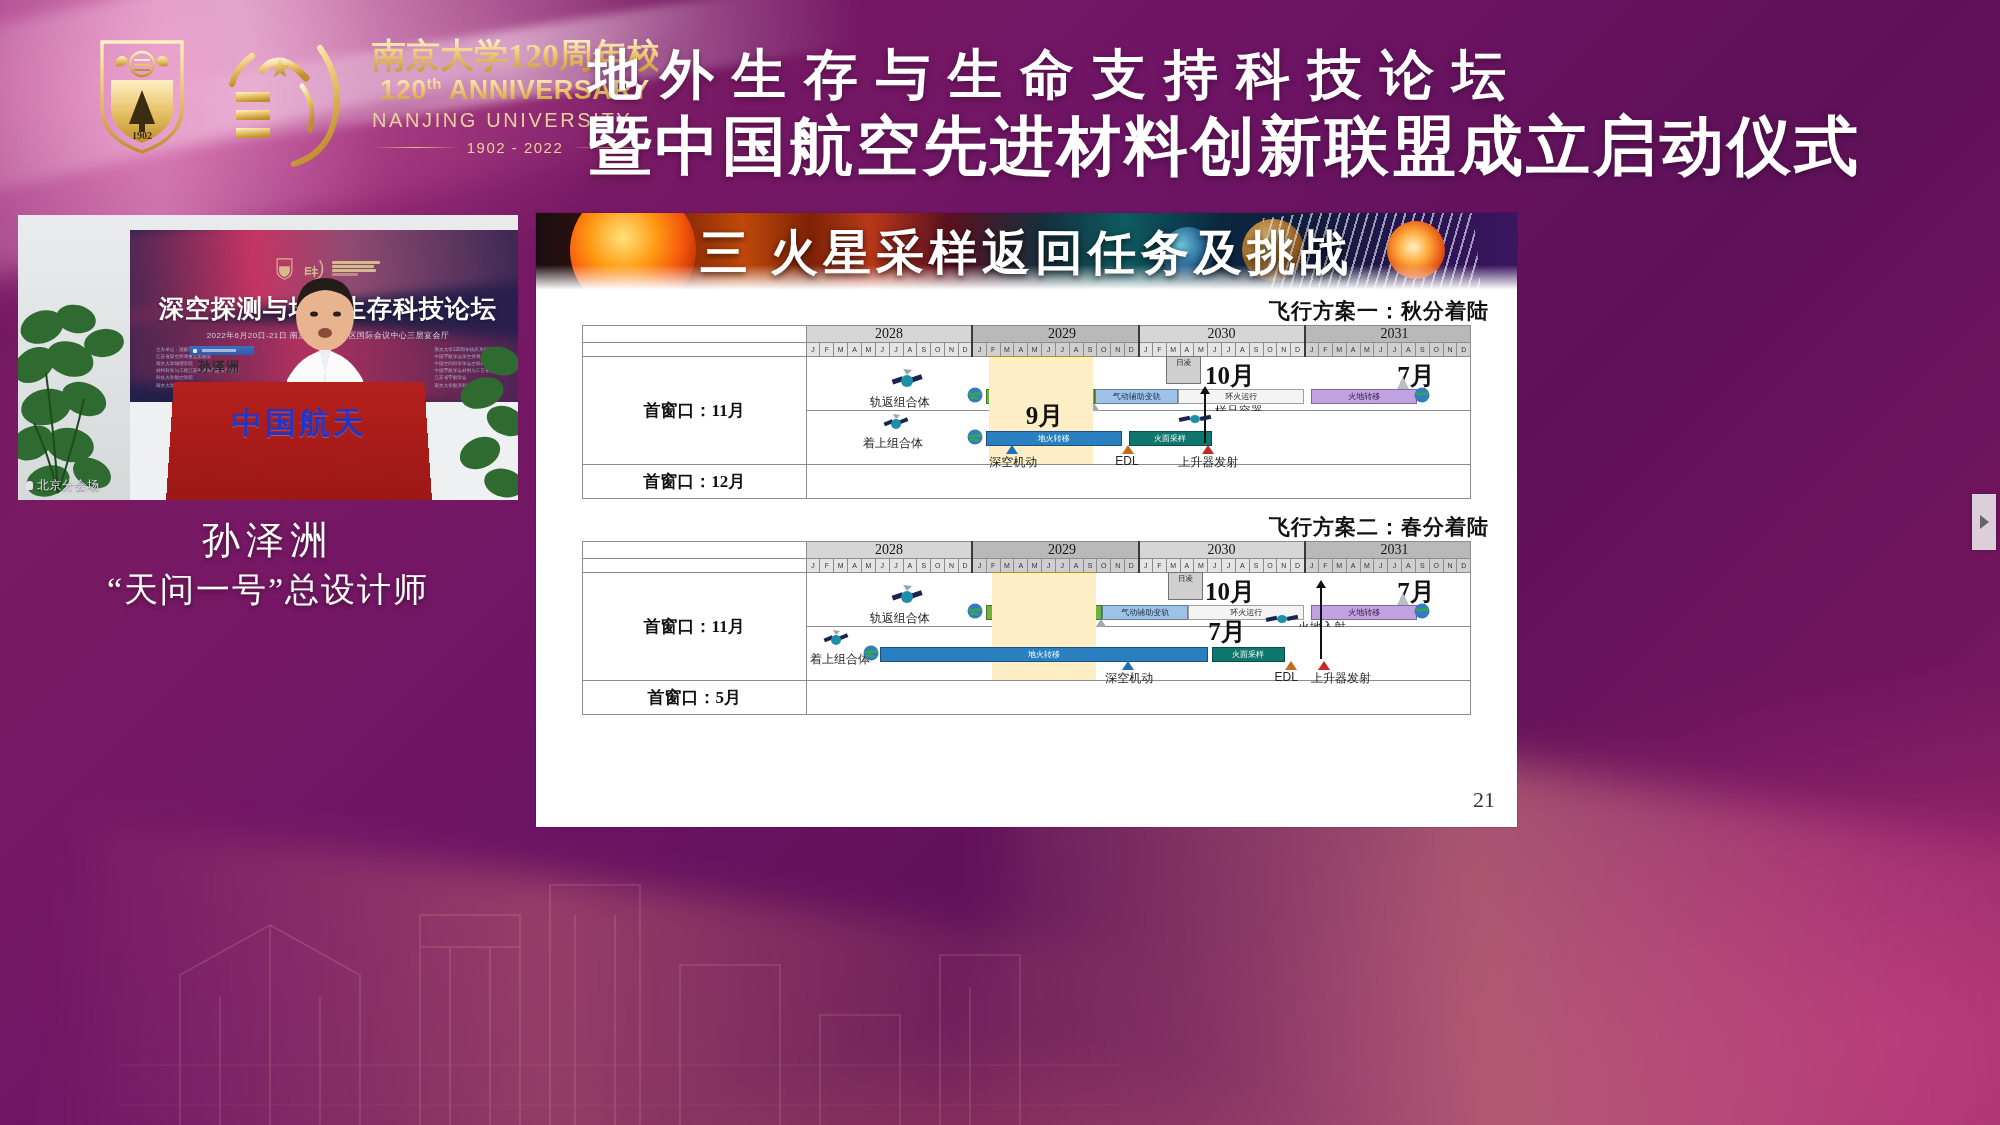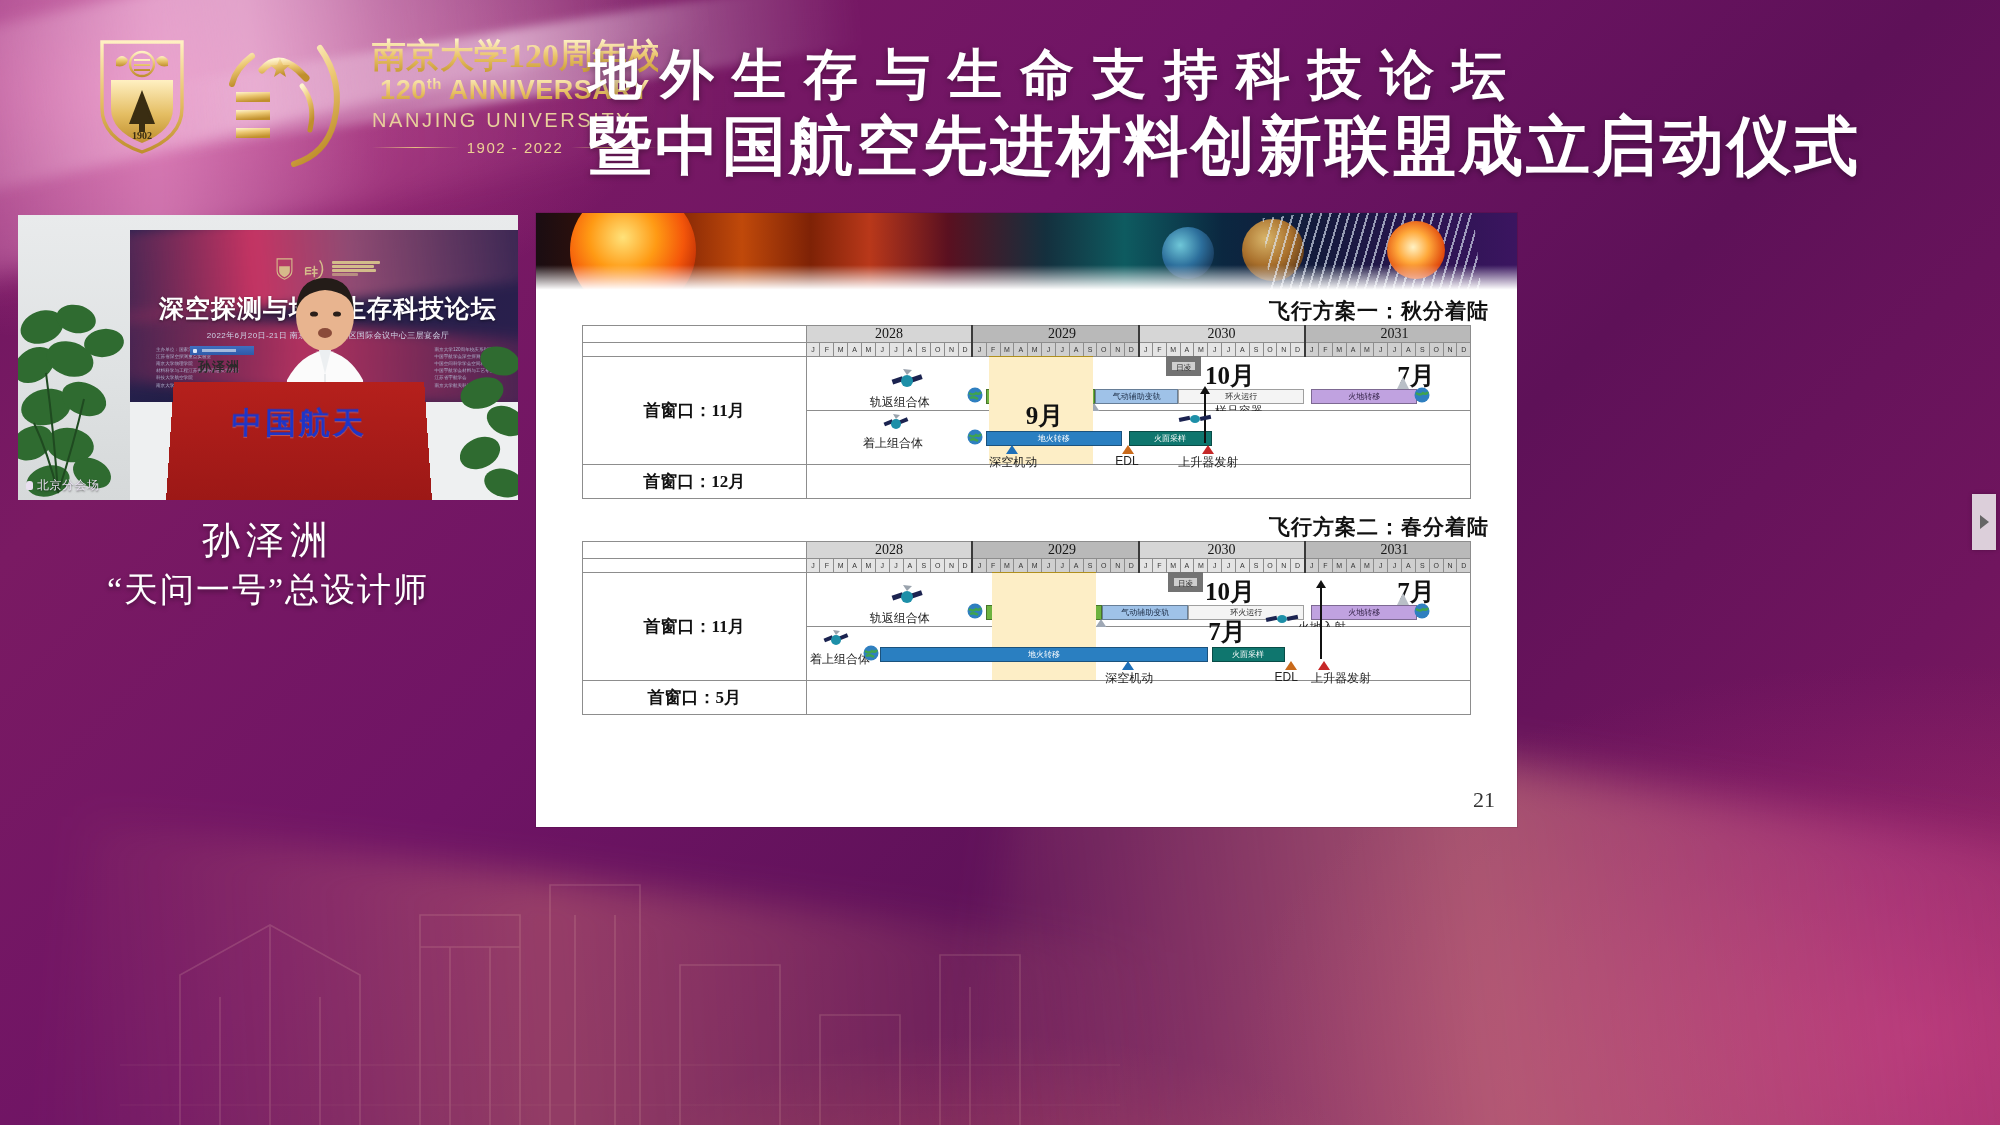--- a/index.html
+++ b/index.html
@@ -152,21 +152,21 @@
   .yr.alt { background:#b9b9b9;padding-left:13px; }
   .mo { background:#e4e4e4; text-align:center; font-size:7px; color:#333; height:14px; }
   .mo.alt { background:#cfcfcf; }
   .ydiv { border-left:2px solid #3a3a3a !important; }
 
   .body-cell { height:54px; position:relative; background:#fff; padding:0; }
   .season { position:absolute; background:#e3b52c; color:#3a2b00; font-size:7.5px;
      text-align:center; line-height:11px; height:11px; border:1px solid #b08f1c;}
   .season-col { position:absolute; background:#fdeec6; }
   .sun-col { position:absolute; background:#cfcfcf; color:#222; font-size:7.5px; text-align:center;
-     line-height:11px; height:20px; border:6px solid #737373; }
+     line-height:11px; height:28px; border:1px solid #737373; }
 
   .bar { position:absolute; height:15px; border:1px solid rgba(0,0,0,.35); color:#fff;
      font-size:8px; text-align:center; line-height:13px; white-space:nowrap; }
   .bar.green { background:#6db33f; }
   .bar.blue  { background:#2a7fc1; }
   .bar.lblue { background:#9fc2e8; color:#1b2b44;}
   .bar.purple{ background:#c0a2e0; color:#2a1b3d;}
   .bar.red   { background:#0f766e; }
   .bar.white { background:#f4f4f4; color:#222; }
 
@@ -405,20 +405,21 @@
 
   <div class="slide">
 
     <div class="slide-band">
       <div class="band-sun"></div>
       <div class="band-planet"></div>
       <div class="band-planet2"></div>
       <div class="band-rail"></div>
       <div class="band-orb"></div>
       <div class="band-fade"></div>
+      <div class="slide-title">三 火星采样返回任务及挑战</div>
     </div>
 
     <div style="margin-top:6px;">
       <div class="plan-head">飞行方案一：秋分着陆</div>
 
       <div class="gantt-wrap">
         <table class="gantt">
           <colgroup>
             <col style="width:224px">
             <col span="48" style="width:13.85px">

